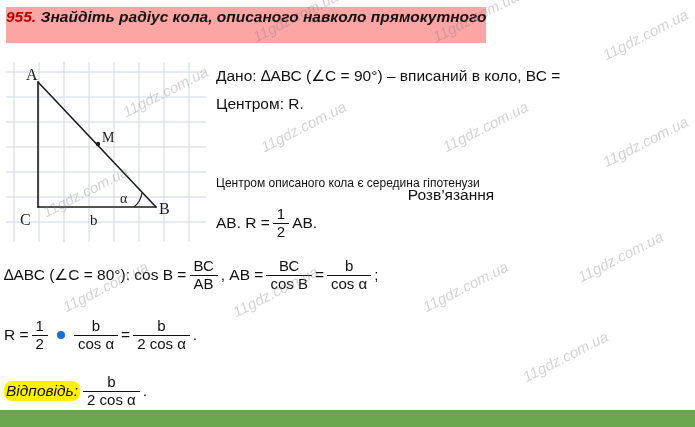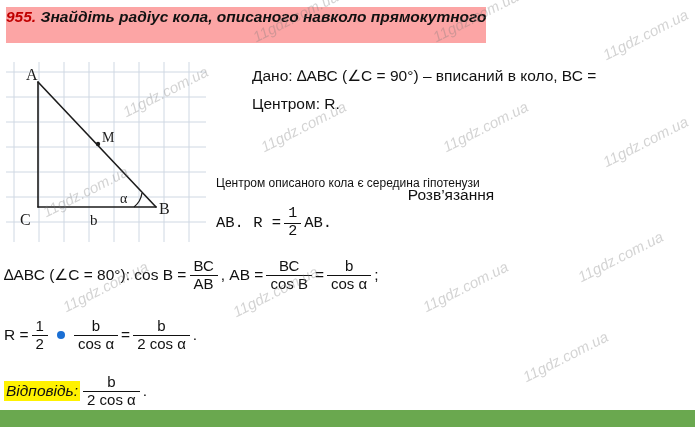--- a/index.html
+++ b/index.html
@@ -57,21 +57,21 @@
 
   
   .given {
     position: absolute;
     left: 216px;
     top: 62px;
     width: 470px;
     font-size: 15.5px;
     line-height: 28px;
   }
-  .given .l { display:block; white-space: nowrap; margin-left: 36px; }
+  .given .l { display:block; white-space: nowrap; }
 
   .solution-head {
     position: absolute;
     left: 216px;
     top: 148px;
     width: 470px;
     text-align: center;
     font-size: 15.5px;
     font-weight: normal;
     margin-top: 38px;
@@ -85,21 +85,20 @@
     white-space: nowrap;
   }
   .sol-line2 {
     position: absolute;
     left: 216px;
     top: 206px;
     font-size: 15.5px;
     display: flex;
     align-items: center;
     white-space: nowrap;
-    font-family: Liberation Mono, monospace;
   }
 
   
   .frac {
     display: inline-flex;
     flex-direction: column;
     align-items: center;
     vertical-align: middle;
     margin: 0 3px;
     line-height: 1.12;
@@ -142,20 +141,21 @@
     top: 374px;
     font-size: 15.5px;
     display: flex;
     align-items: center;
     white-space: nowrap;
   }
   .answer-label {
     background: #fff200;
     font-style: italic;
     padding: 1px 2px;
+    border-radius: 8px;
   }
 
   
   .bottom-bar {
     position: absolute;
     left: 0;
     bottom: 0;
     width: 695px;
     height: 17px;
     background: #6aa84f;

